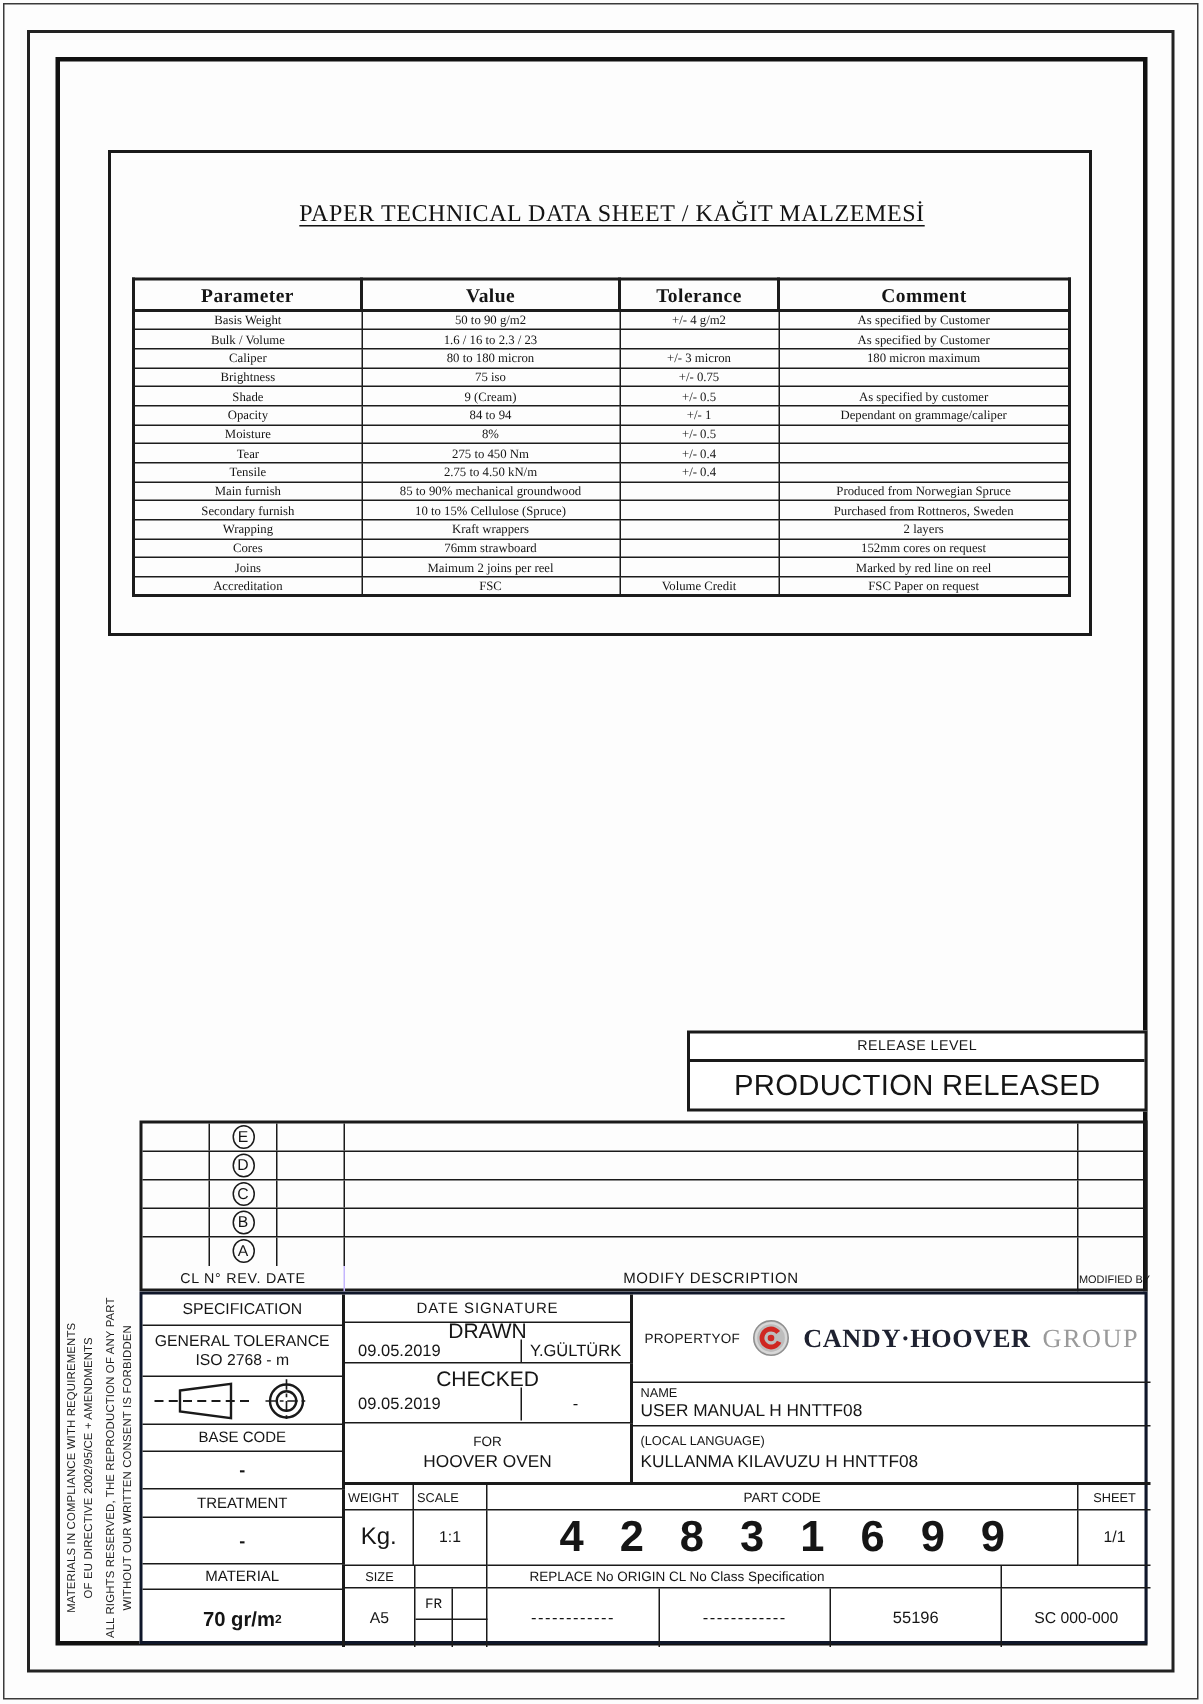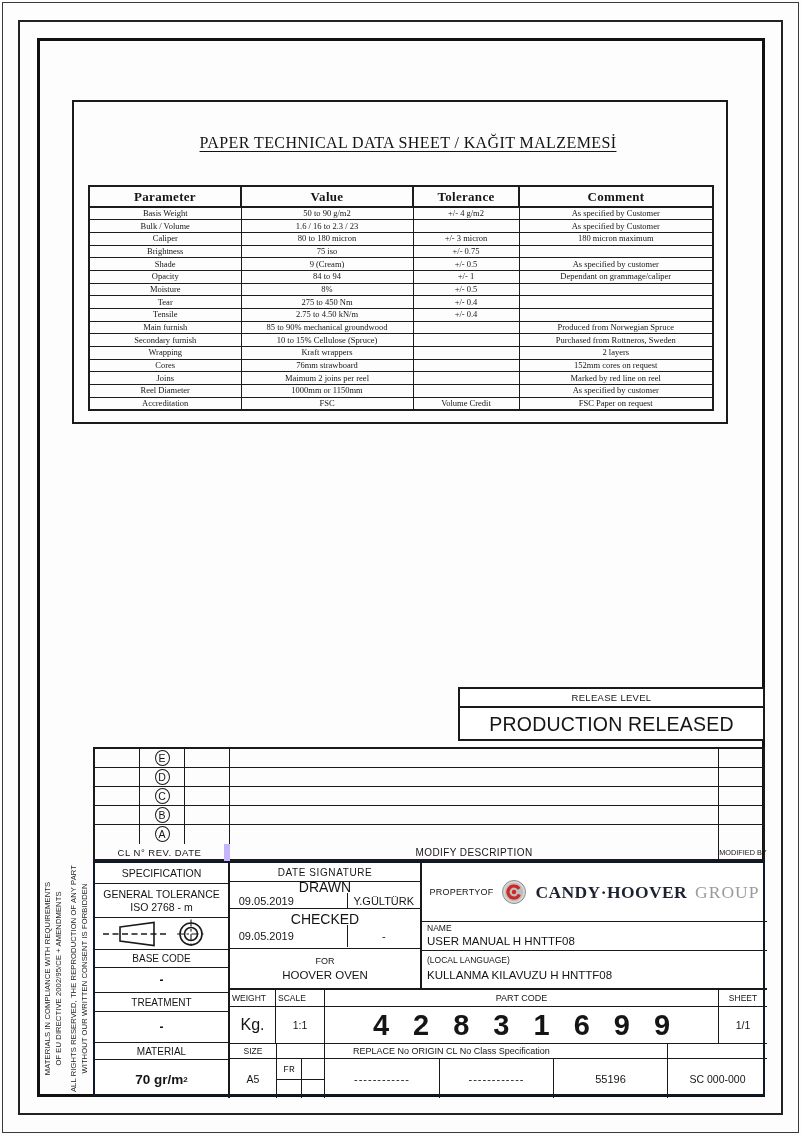--- a/index.html
+++ b/index.html
@@ -44,21 +44,21 @@
   .rev-row { position:relative; height:19px; border-bottom:1px solid #1a1a1a; }
   .rev-row:last-child { border-bottom:none; }
   .rev-cell { position:absolute; top:0; height:100%; border-right:1px solid #1a1a1a; }
   .rc1 { left:0; width:45px; } .rc2 { left:45px; width:45px; } .rc3 { left:90px; width:45px; }
   .rc4 { left:135px; width:489px; } .rc5 { left:624px; width:48px; border-right:none; }
   .rev-letter {
     display:block; margin:1px auto 0; width:15px; height:16px; border:1.5px solid #1a1a1a;
     border-radius:50%; text-align:center; font-size:10.5px; line-height:14px; font-weight:500;
   }
   .rev-foot { position:absolute; top:0; height:100%; font-size:9.5px; line-height:18px; text-align:center; }
-  .rf-left { left:0; width:135px; border-right:6px solid #c4b5fd; letter-spacing:0.5px;}
+  .rf-left { left:0; width:135px; border-right:1px solid #c4b5fd; letter-spacing:0.5px;}
   .rf-desc { left:135px; width:489px; border-right:1px solid #1a1a1a; font-size:10px; letter-spacing:0.4px; }
   .rf-by   { left:624px; width:48px; font-size:7.3px; }
 
   
   .title-block { left:93px; top:861px; width:672px; height:235px; border:2px solid #0f172a; background:#fff; }
   .tb { position:absolute; border-color:#1a1a1a; }
   .ctr { display:flex; align-items:center; justify-content:center; text-align:center; }
   .brd { border-right:1px solid #1a1a1a; border-bottom:1px solid #1a1a1a; }
 
   
@@ -240,26 +240,20 @@
           <td>Cores</td>
           <td>76mm strawboard</td>
           <td></td>
           <td>152mm cores on request</td>
         </tr>
         <tr>
           <td>Joins</td>
           <td>Maimum 2 joins per reel</td>
           <td></td>
           <td>Marked by red line on reel</td>
-        </tr>
-        <tr>
-          <td>Reel Diameter</td>
-          <td>1000mm or 1150mm</td>
-          <td></td>
-          <td>As specified by customer</td>
         </tr>
         <tr>
           <td>Accreditation</td>
           <td>FSC</td>
           <td>Volume Credit</td>
           <td>FSC Paper on request</td>
         </tr>
       </tbody>
   </table>
 

